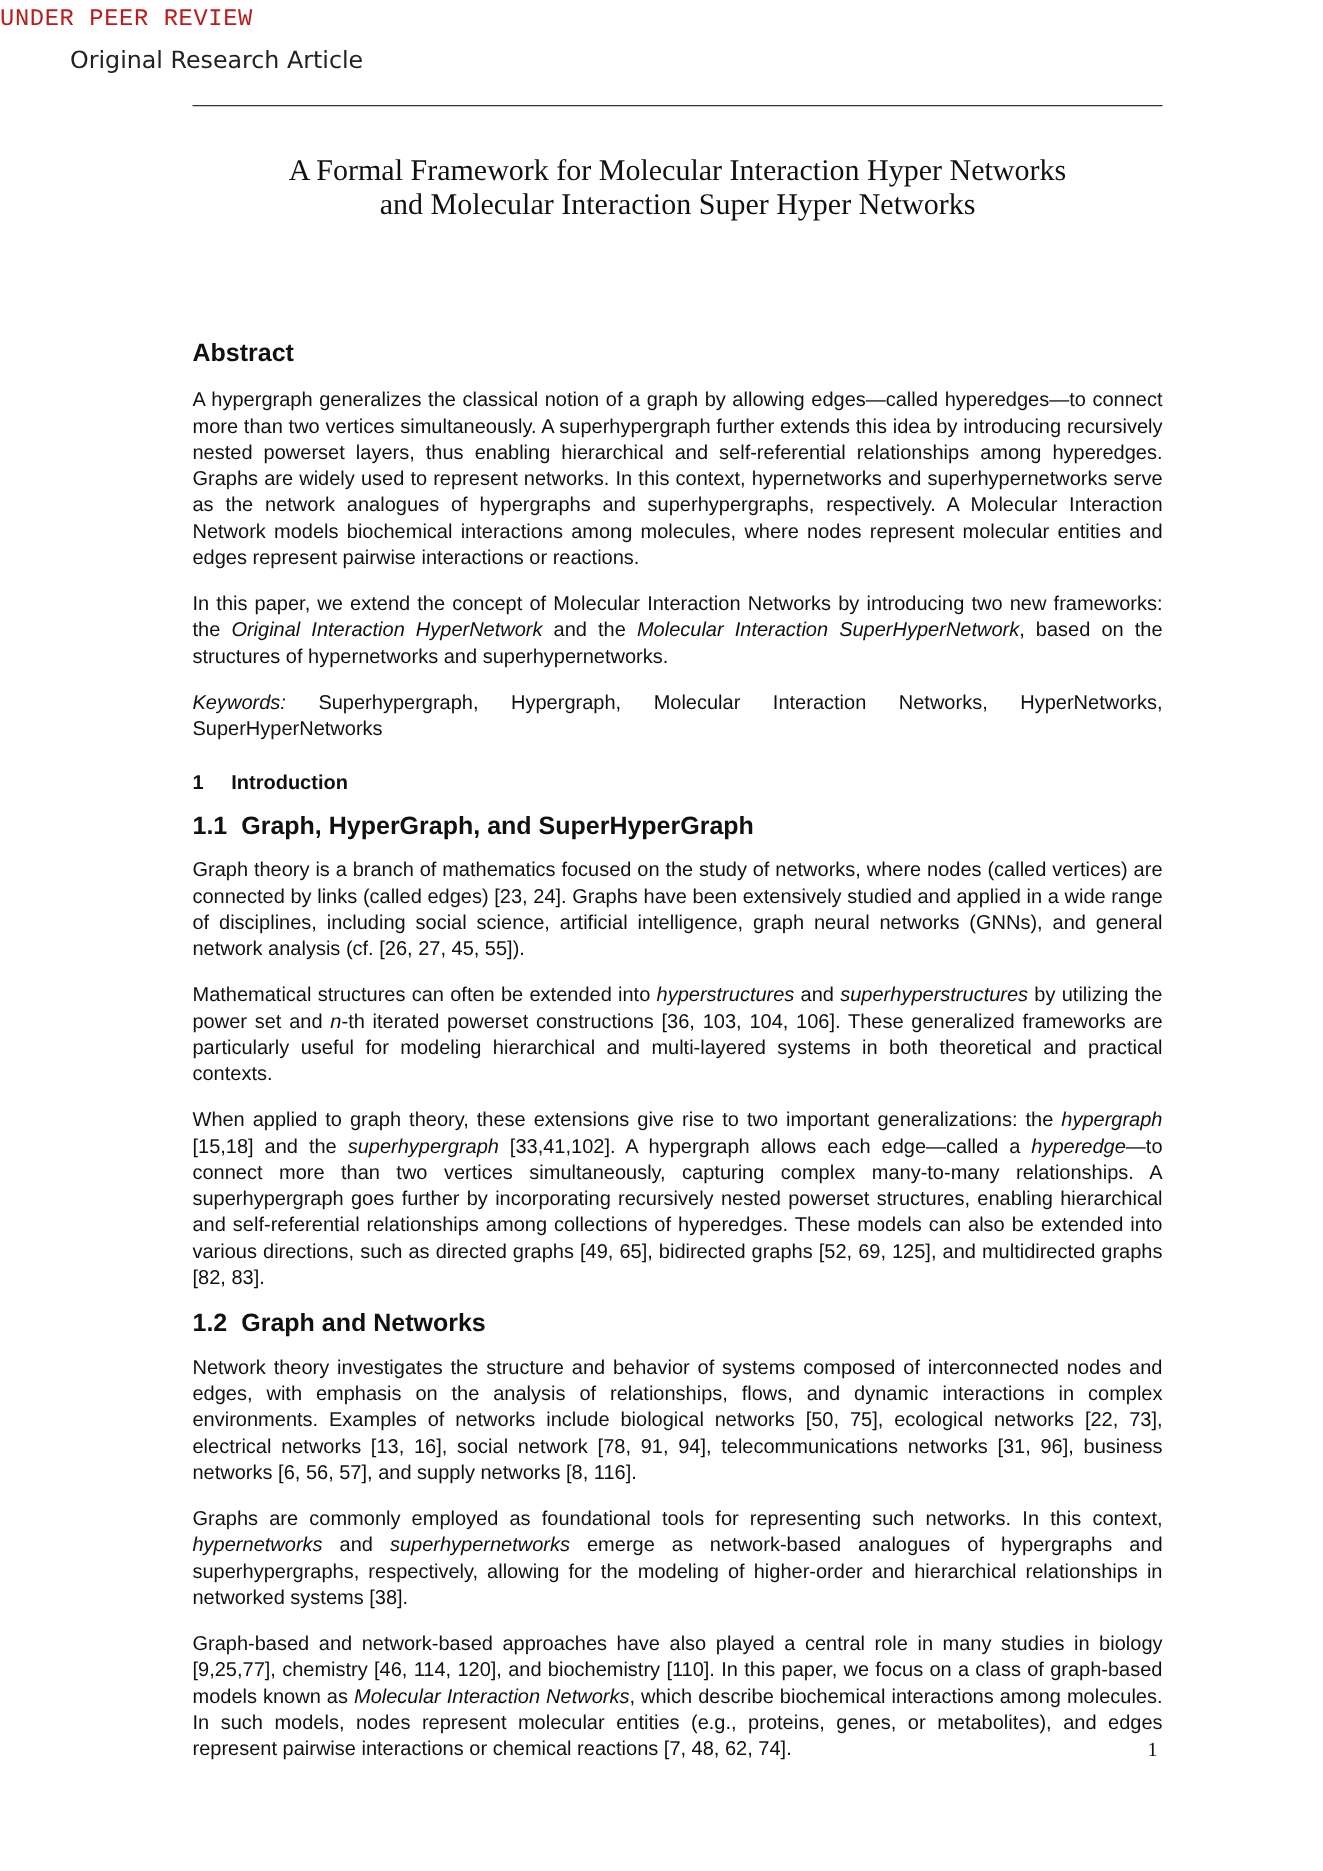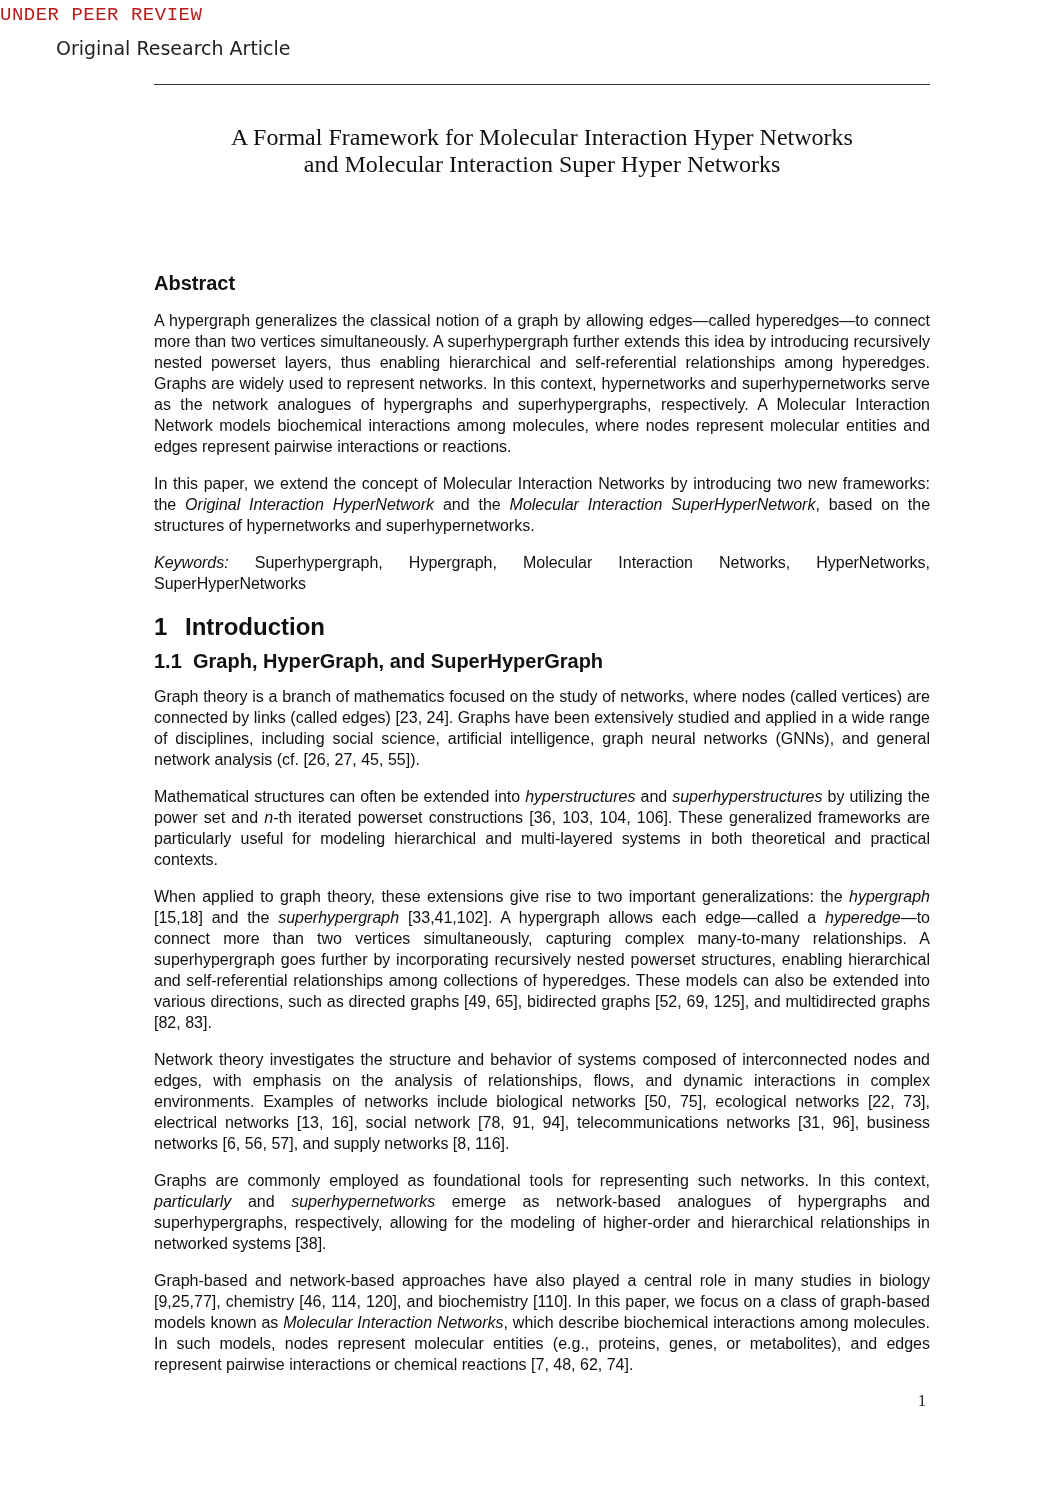--- a/index.html
+++ b/index.html
@@ -4,21 +4,21 @@
 <style>
   html, body { margin: 0; padding: 0; background: #ffffff; }
   body { width: 1058px; height: 1497px; position: relative; overflow: hidden; color: #111; }
   .watermark { position: absolute; left: 0; top: 4px; font-family: "Liberation Mono", monospace; font-size: 19px; letter-spacing: 0.5px; color: #b91c1c; }
   .article-type { position: absolute; left: 56px; top: 37px; font-family: "DejaVu Sans", sans-serif; font-size: 19px; color: #222; text-align: center; }
   .rule { position: absolute; left: 154px; top: 84px; width: 776px; border-top: 1px solid #333; }
   .title { position: absolute; left: 154px; top: 124px; width: 776px; text-align: center; font-family: "Liberation Serif", serif; font-size: 24px; line-height: 27px; }
   .content { position: absolute; left: 154px; top: 244px; width: 776px; font-family: Liberation Sans, sans-serif; font-size: 16px; line-height: 21px; margin-top: 29px; }
   .content p { margin: 0 0 16px 0; text-align: justify; }
   .h-abstract { font-weight: bold; font-size: 20px; margin: 0 0 16px 0; }
-  .h1 { font-weight: bold; font-size: 24px; margin: 22px 0 14px 0; }
+  .h1 { font-weight: bold; font-size: 16px; margin: 22px 0 14px 0; }
   .h2 { font-weight: bold; font-size: 20px; margin: 0 0 14px 0; }
   .num { display: inline-block; width: 31px; }
   .num2 { display: inline-block; width: 39px; }
   .page-num { position: absolute; left: 918px; top: 1392px; font-family: "Liberation Serif", serif; font-size: 16px; }
   em { font-style: italic; }
 </style>
 </head>
 <body>
 
 <div class="watermark">UNDER PEER REVIEW</div>
@@ -36,18 +36,19 @@
   <p><span>In this paper, we extend the concept of Molecular Interaction Networks by introducing two new frameworks: the </span><em>Original Interaction HyperNetwork</em><span> and the </span><em>Molecular Interaction SuperHyperNetwork</em><span>, based on the structures of hypernetworks and superhypernetworks.</span></p>
   <p><em>Keywords:</em><span> Superhypergraph, Hypergraph, Molecular Interaction Networks, HyperNetworks, SuperHyperNetworks</span></p>
 
   <div class="h1"><span class="num">1</span><span>Introduction</span></div>
 
   <div class="h2"><span class="num2">1.1</span><span>Graph, HyperGraph, and SuperHyperGraph</span></div>
   <p>Graph theory is a branch of mathematics focused on the study of networks, where nodes (called vertices) are connected by links (called edges) [23, 24]. Graphs have been extensively studied and applied in a wide range of disciplines, including social science, artificial intelligence, graph neural networks (GNNs), and general network analysis (cf. [26, 27, 45, 55]).</p>
   <p><span>Mathematical structures can often be extended into </span><em>hyperstructures</em><span> and </span><em>superhyperstructures</em><span> by utilizing the power set and </span><em>n</em><span>-th iterated powerset constructions [36, 103, 104, 106]. These generalized frameworks are particularly useful for modeling hierarchical and multi-layered systems in both theoretical and practical contexts.</span></p>
   <p><span>When applied to graph theory, these extensions give rise to two important generalizations: the </span><em>hypergraph</em><span> [15,18] and the </span><em>superhypergraph</em><span> [33,41,102]. A hypergraph allows each edge—called a </span><em>hyperedge</em><span>—to connect more than two vertices simultaneously, capturing complex many-to-many relationships. A superhypergraph goes further by incorporating recursively nested powerset structures, enabling hierarchical and self-referential relationships among collections of hyperedges. These models can also be extended into various directions, such as directed graphs [49, 65], bidirected graphs [52, 69, 125], and multidirected graphs [82, 83].</span></p>
 
+  <div class="h2"><span class="num2">1.2</span><span>Graph and Networks</span></div>
   <p>Network theory investigates the structure and behavior of systems composed of interconnected nodes and edges, with emphasis on the analysis of relationships, flows, and dynamic interactions in complex environments. Examples of networks include biological networks [50, 75], ecological networks [22, 73], electrical networks [13, 16], social network [78, 91, 94], telecommunications networks [31, 96], business networks [6, 56, 57], and supply networks [8, 116].</p>
-  <p><span>Graphs are commonly employed as foundational tools for representing such networks. In this context, </span><em>particularly</em><span> and </span><em>superhypernetworks</em><span> emerge as network-based analogues of hypergraphs and superhypergraphs, respectively, allowing for the modeling of higher-order and hierarchical relationships in networked systems [38].</span></p>
+  <p><span>Graphs are commonly employed as foundational tools for representing such networks. In this context, </span><em>hypernetworks</em><span> and </span><em>superhypernetworks</em><span> emerge as network-based analogues of hypergraphs and superhypergraphs, respectively, allowing for the modeling of higher-order and hierarchical relationships in networked systems [38].</span></p>
   <p><span>Graph-based and network-based approaches have also played a central role in many studies in biology [9,25,77], chemistry [46, 114, 120], and biochemistry [110]. In this paper, we focus on a class of graph-based models known as </span><em>Molecular Interaction Networks</em><span>, which describe biochemical interactions among molecules. In such models, nodes represent molecular entities (e.g., proteins, genes, or metabolites), and edges represent pairwise interactions or chemical reactions [7, 48, 62, 74].</span></p>
 </div>
 
 <div class="page-num">1</div>
 
 </body></html>

